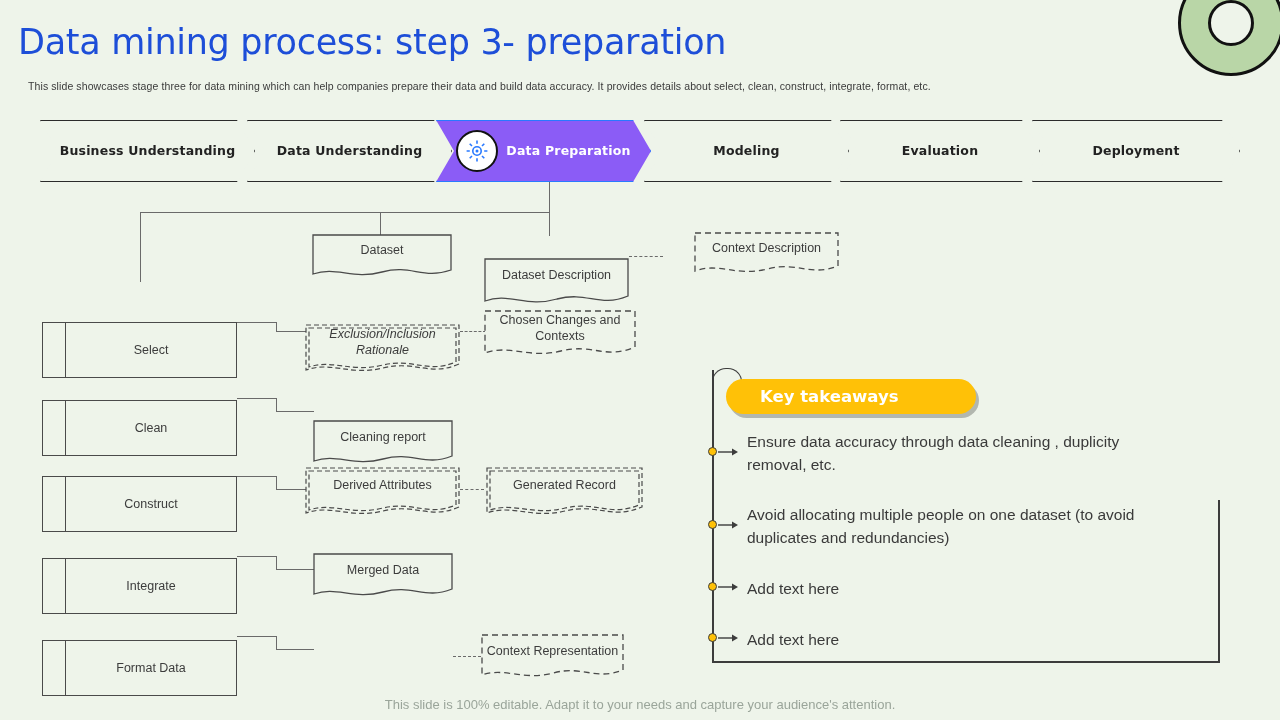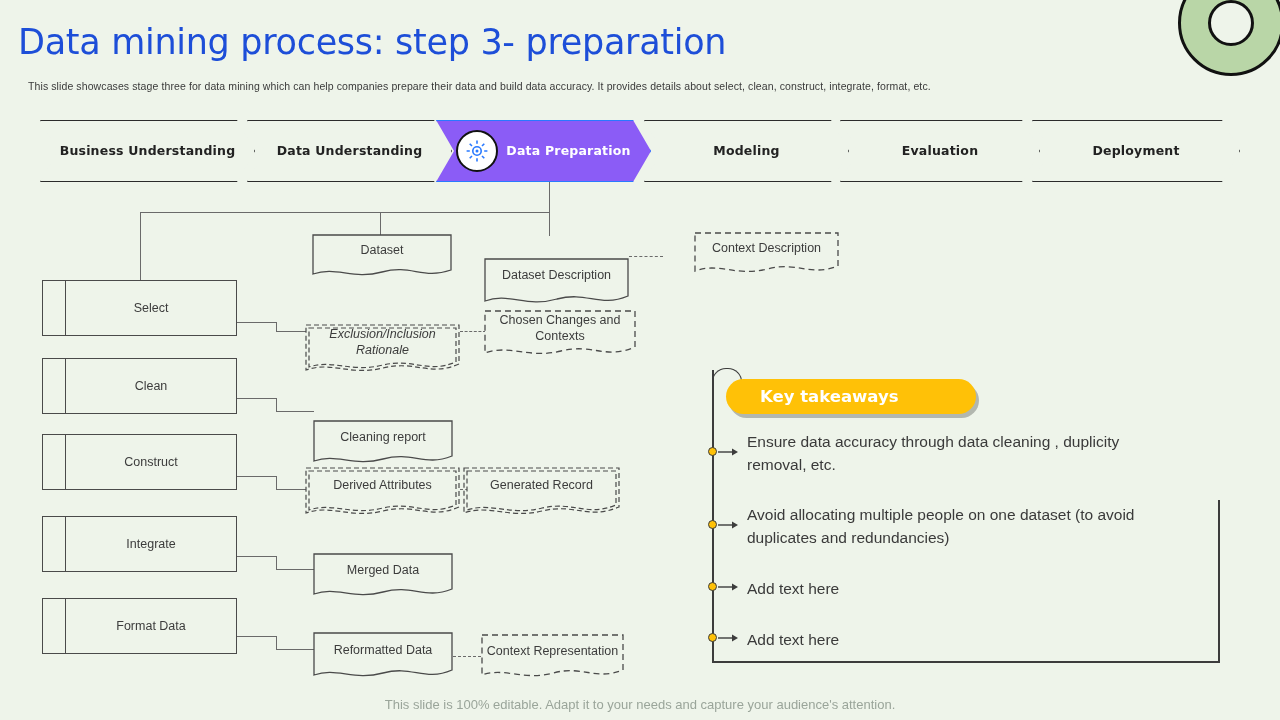--- a/index.html
+++ b/index.html
@@ -59,21 +59,21 @@
   .chev.active .chev-label{color:#fff;}
   .chev-icon{
     width:38px;height:38px;border-radius:50%;background:#fff;border:2px solid #111;
     display:flex;align-items:center;justify-content:center;margin-right:8px;flex:0 0 auto;
   }
   .chev-icon svg{display:block;}
 
   
   .stage{
     position:absolute;box-sizing:border-box;border:1.3px solid #4a4a4a;background:#eef4ea;
-    display:flex;align-items:center;
+    display:flex;align-items:center;margin-top:42px;
   }
   .stage .tab{width:22px;height:100%;border-right:1.3px solid #4a4a4a;flex:0 0 auto;}
   .stage .stage-label{flex:1;text-align:center;font-size:12.5px;color:#3c3c3c;}
 
   
   .docbox{position:absolute;box-sizing:border-box;}
   .docbox svg{position:absolute;left:0;top:0;}
   .docbox .dl{
     position:absolute;left:0;top:0;width:100%;height:calc(100% - 12px);
     display:flex;align-items:center;justify-content:center;text-align:center;
@@ -269,41 +269,35 @@
   <div class="docbox" style="left:305px;top:467px;width:155px;height:52px;">
     <svg width="155" height="52" viewBox="0 0 155 52" preserveAspectRatio="none">
       <path d="M4 4 H151 V38 C122 50 110 34 78 41 C46 49 28 35 4 43 Z" fill="#eef4ea" stroke="#4a4a4a" stroke-width="1.2" stroke-dasharray="5 3"></path>
       <path d="M1 1 H154 V40 C124 53 111 36 78 44 C45 52 26 37 1 46 Z" fill="none" stroke="#4a4a4a" stroke-width="1.2" stroke-dasharray="5 3"></path>
     </svg>
     <div class="dl" style="height:calc(100% - 14px);">Derived Attributes</div>
   </div>
 
   <div class="ln dash-h" style="left:460px;top:489px;width:24px;"></div>
 
-  <div class="docbox" style="left:463px;top:467px;width:157px;height:52px;">
+  <div class="docbox" style="left:486px;top:467px;width:157px;height:52px;">
     <svg width="157" height="52" viewBox="0 0 157 52" preserveAspectRatio="none">
       <path d="M4 4 H153 V38 C123 50 111 34 79 41 C47 49 28 35 4 43 Z" fill="#eef4ea" stroke="#4a4a4a" stroke-width="1.2" stroke-dasharray="5 3"></path>
       <path d="M1 1 H156 V40 C125 53 112 36 79 44 C46 52 26 37 1 46 Z" fill="none" stroke="#4a4a4a" stroke-width="1.2" stroke-dasharray="5 3"></path>
     </svg>
     <div class="dl" style="height:calc(100% - 14px);">Generated Record</div>
   </div>
 
   <div class="docbox" style="left:313px;top:553px;width:140px;height:48px;">
     <svg width="140" height="48" viewBox="0 0 140 48" preserveAspectRatio="none">
       <path d="M1 1 H139 V36 C111 47 100 31 70 39 C40 47 24 33 1 41 Z" fill="#eef4ea" stroke="#4a4a4a" stroke-width="1.3"></path>
     </svg>
     <div class="dl" style="height:calc(100% - 12px);">Merged Data</div>
   </div>
 
-  <div class="docbox" style="left:313px;top:632px;width:140px;height:52px;">
-    <svg width="140" height="52" viewBox="0 0 140 52" preserveAspectRatio="none">
-      <path d="M1 1 H139 V38 C111 50 100 33 70 41 C40 49 24 35 1 43 Z" fill="#eef4ea" stroke="#4a4a4a" stroke-width="1.3"></path>
-    </svg>
-    <div class="dl" style="height:calc(100% - 14px);">Reformatted Data</div>
-  </div>
 
   <div class="ln dash-h" style="left:453px;top:656px;width:28px;"></div>
 
   <div class="docbox" style="left:481px;top:634px;width:143px;height:48px;">
     <svg width="143" height="48" viewBox="0 0 143 48" preserveAspectRatio="none">
       <path d="M1 1 H142 V36 C114 47 102 31 72 39 C42 47 24 33 1 41 Z" fill="#eef4ea" stroke="#4a4a4a" stroke-width="1.3" stroke-dasharray="6 4"></path>
     </svg>
     <div class="dl" style="height:calc(100% - 12px);">Context Representation</div>
   </div>
 

